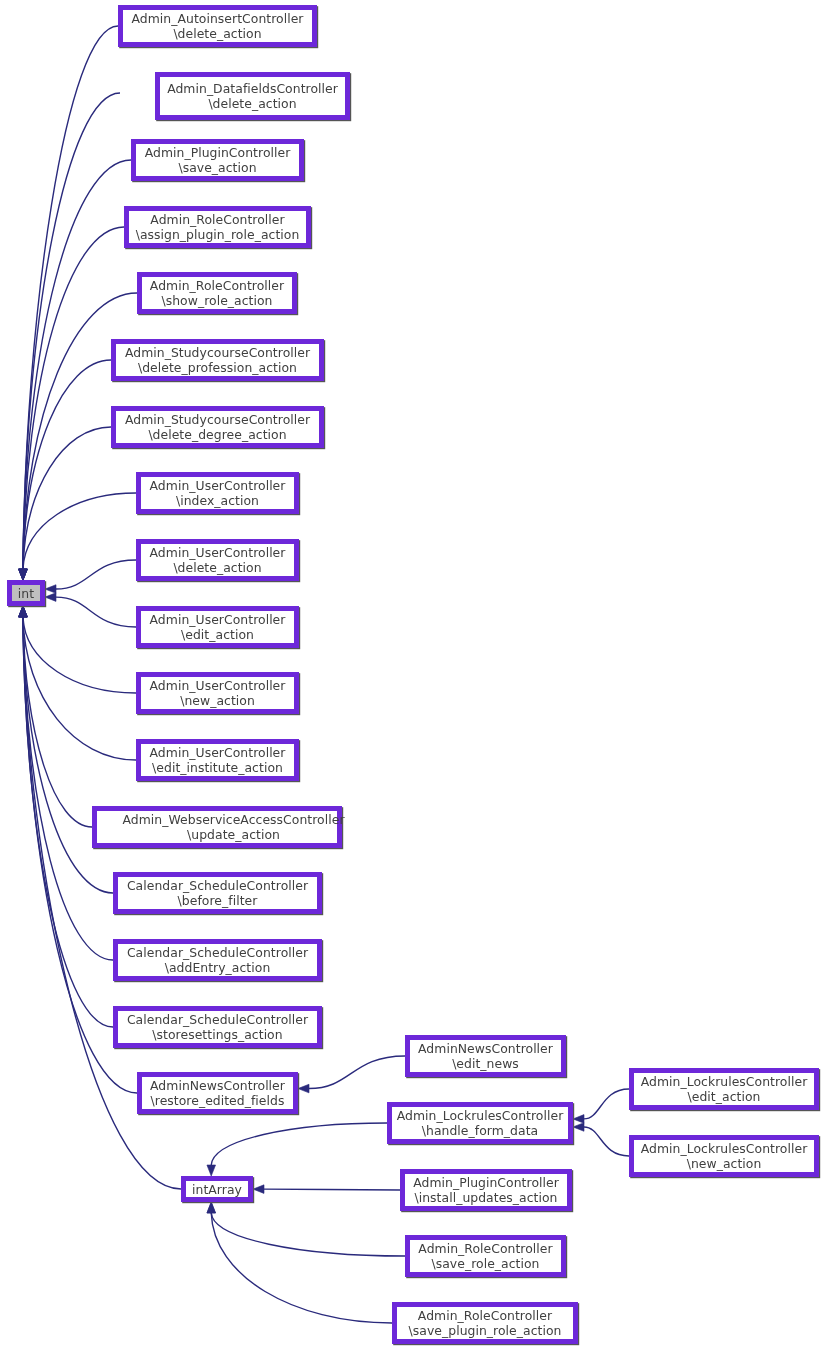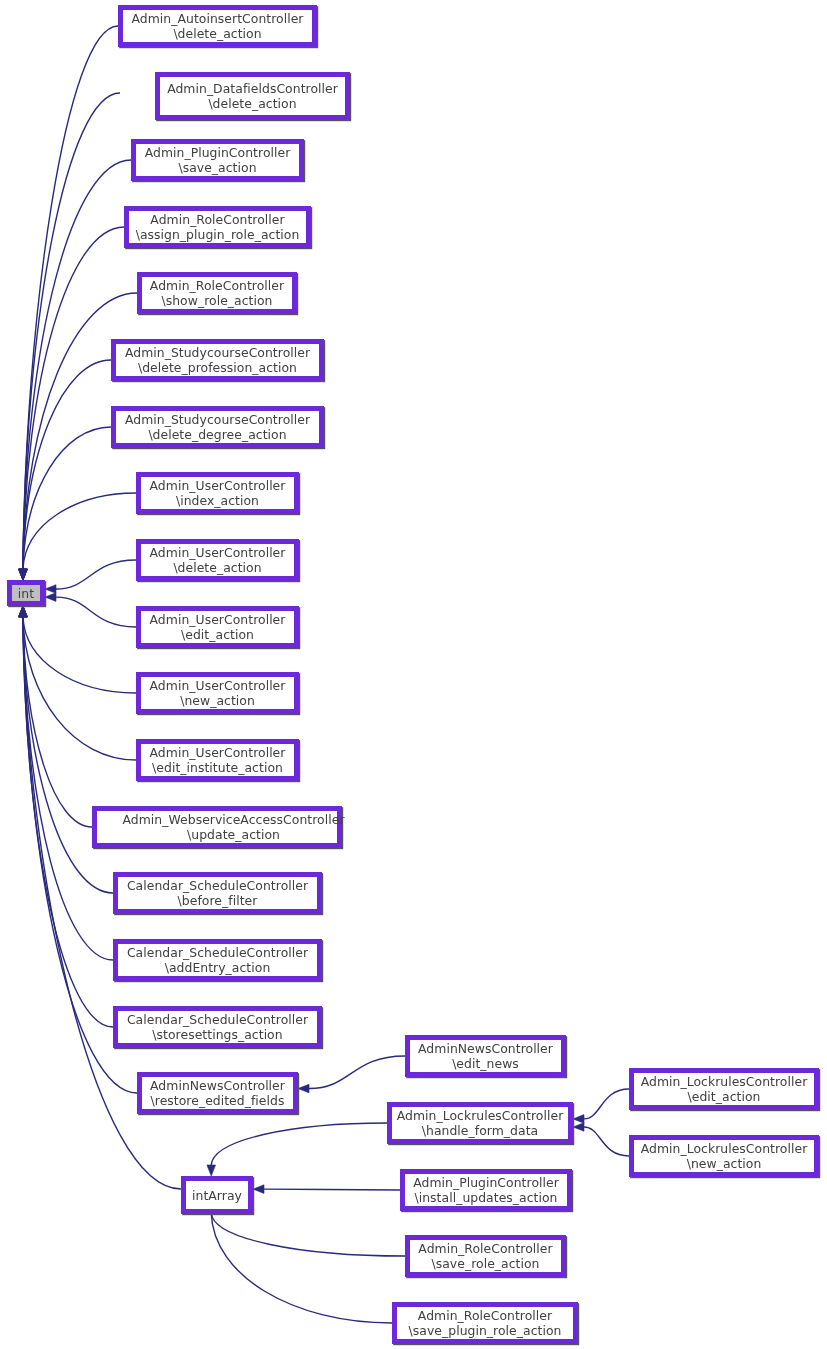--- a/index.html
+++ b/index.html
@@ -105,21 +105,21 @@
       <polygon points="211.24,1202 215.54000000000002,1213 206.94,1213" fill="#2a2a7c" stroke="#2a2a7c" stroke-width="0.6"></polygon>
       <path d="M629,1089 C601,1089 601,1118.92 584,1118.92" fill="none" stroke="#2a2a7c" stroke-width="1.4"></path>
       <polygon points="573,1118.92 584,1114.6200000000001 584,1123.22" fill="#2a2a7c" stroke="#2a2a7c" stroke-width="0.6"></polygon>
       <path d="M629,1156 C601,1156 601,1126.96 584,1126.96" fill="none" stroke="#2a2a7c" stroke-width="1.4"></path>
       <polygon points="573,1126.96 584,1122.66 584,1131.26" fill="#2a2a7c" stroke="#2a2a7c" stroke-width="0.6"></polygon>
     </svg>
   <div id="node-layer">
       <div class="node root" style="left: 7px; top: 580px; width: 38px; height: 26px;">
         <span class="ln">int</span>
       </div>
-      <div class="node" style="left: 181px; top: 1176px; width: 72px; height: 38px;">
+      <div class="node" style="left: 181px; top: 1176px; width: 72px; height: 26px;">
         <span class="ln">intArray</span>
       </div>
       <div class="node" style="left: 118px; top: 5px; width: 199px; height: 42px;">
         <span class="ln">Admin_AutoinsertController</span>
         <span class="ln">\delete_action</span>
       </div>
       <div class="node" style="left: 120px; top: 72px; width: 195px; height: 48px; margin-left: 35px;">
         <span class="ln">Admin_DatafieldsController</span>
         <span class="ln">\delete_action</span>
       </div>

